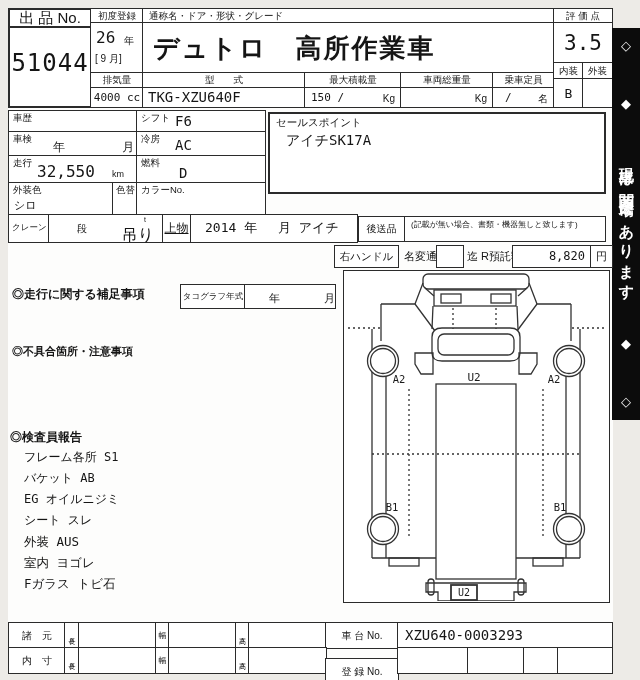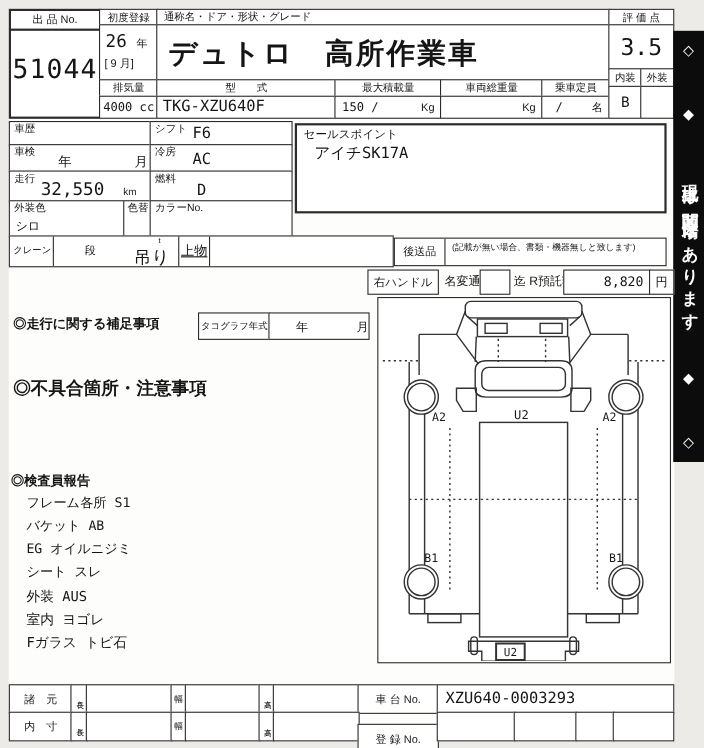--- a/index.html
+++ b/index.html
@@ -21,21 +21,21 @@
   .bigname{font-size:26px;font-weight:bold;letter-spacing:2px;}
   svg text{font-family:"DejaVu Sans Mono",monospace;fill:#1a1a1a;}
 </style>
 </head>
 <body>
 
 <div class="sheet">
   <div class="underlay"></div>
 
   <div class="b" style="left:8px;top:8px;width:84px;height:100px;border-width:2px;">
-    <div class="ctr" style="height:16px;border-bottom:2px solid #2b2b2b;font-size:10px;">出 品 No.</div>
+    <div class="ctr" style="height:16px;border-bottom:2px solid #2b2b2b;font-size:15px;">出 品 No.</div>
     <div class="ctr mono" style="height:70px;font-size:24px;letter-spacing:1px;">51044</div>
   </div>
 
   <div class="b ctr lab" style="left:90px;top:8px;width:54px;height:16px;">初度登録</div>
   <div class="b" style="left:90px;top:22px;width:54px;height:52px;">
     <span class="t mono" style="left:5px;top:6px;font-size:16px;">26</span>
     <span class="t" style="left:33px;top:12px;font-size:10px;">年</span>
     <span class="t" style="left:4px;top:30px;font-size:10px;">[ 9 月]</span>
   </div>
   <div class="b ctr lab" style="left:90px;top:72px;width:54px;height:17px;">排気量</div>
@@ -130,37 +130,38 @@
   <div class="b" style="left:8px;top:214px;width:350px;height:29px;">
     <div class="nb" style="left:0;top:0;width:40px;height:100%;border-right:1.5px solid #2b2b2b;">
       <span class="t" style="left:3px;top:8px;font-size:8.5px;">クレーン</span>
     </div>
     <div class="nb" style="left:40px;top:0;width:114px;height:100%;border-right:1.5px solid #2b2b2b;">
       <span class="t" style="left:28px;top:8px;font-size:10px;">段</span>
       <span class="t" style="right:16px;top:1px;font-size:7px;">t</span>
       <span class="t" style="right:8px;top:11px;font-size:16px;font-family:Liberation Serif, serif;">吊り</span>
     </div>
     <div class="nb ctr" style="left:154px;top:0;width:28px;height:100%;border-right:1.5px solid #2b2b2b;font-size:12px;text-decoration:underline;">上物</div>
+    <span class="t mono" style="left:196px;top:6px;font-size:13px;">2014 年　 月 アイチ</span>
   </div>
 
   <div class="b ctr" style="left:334px;top:245px;width:65px;height:23px;font-size:10.5px;">右ハンドル</div>
   <span class="t" style="left:404px;top:250px;font-size:11px;">名変通知</span>
   <div class="b" style="left:436px;top:245px;width:28px;height:23px;"></div>
   <span class="t" style="left:467px;top:250px;font-size:11px;">迄  R預託額</span>
   <div class="b" style="left:512px;top:245px;width:80px;height:23px;text-align:right;">
     <span class="t mono" style="right:6px;top:4px;font-size:12px;">8,820</span>
   </div>
   <div class="b ctr" style="left:590px;top:245px;width:23px;height:23px;font-size:11px;">円</div>
 
   <span class="t" style="left:12px;top:288px;font-size:12px;font-weight:bold;">◎走行に関する補足事項</span>
   <div class="b ctr" style="left:180px;top:284px;width:66px;height:25px;font-size:8.5px;">タコグラフ年式</div>
   <div class="b" style="left:244px;top:284px;width:92px;height:25px;">
     <span class="t" style="left:24px;top:7px;font-size:11px;letter-spacing:10px;">年　 月</span>
   </div>
-  <span class="t" style="left:12px;top:345px;font-size:16px;font-weight:bold;">◎不具合箇所・注意事項</span>
+  <span class="t" style="left:12px;top:345px;font-size:11px;font-weight:bold;">◎不具合箇所・注意事項</span>
 
   <span class="t" style="left:10px;top:431px;font-size:12px;font-weight:bold;">◎検査員報告</span>
   <span class="t mono" style="left:24px;top:451px;font-size:12px;">フレーム各所 S1</span>
   <span class="t mono" style="left:24px;top:472px;font-size:12px;">バケット AB</span>
   <span class="t mono" style="left:24px;top:493px;font-size:12px;">EG オイルニジミ</span>
   <span class="t mono" style="left:24px;top:514px;font-size:12px;">シート スレ</span>
   <span class="t mono" style="left:24px;top:535px;font-size:12.5px;">外装 AUS</span>
   <span class="t mono" style="left:24px;top:556px;font-size:12.5px;">室内 ヨゴレ</span>
   <span class="t mono" style="left:24px;top:577px;font-size:12.5px;">Fガラス トビ石</span>
 

